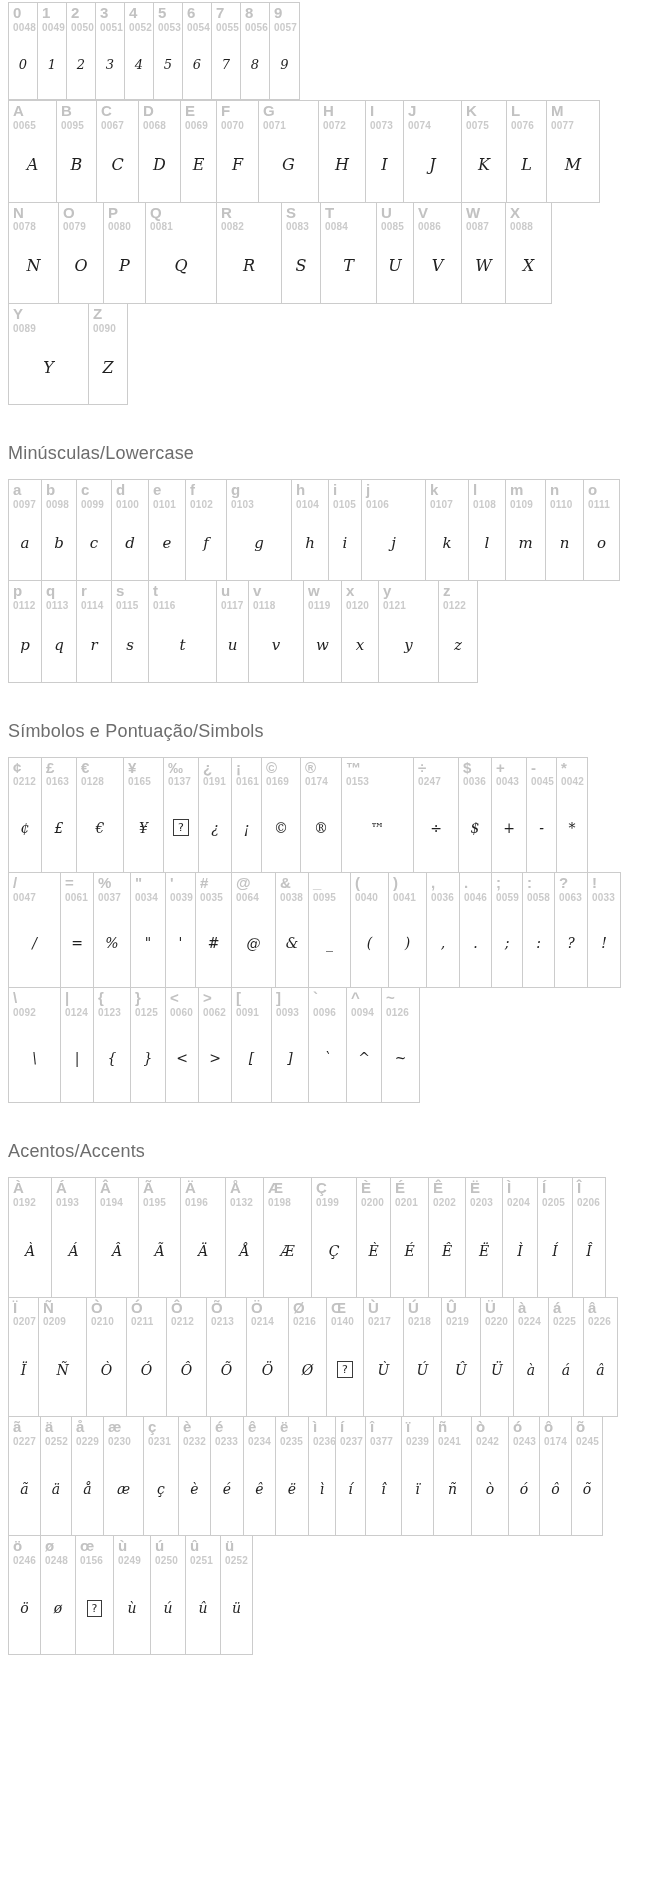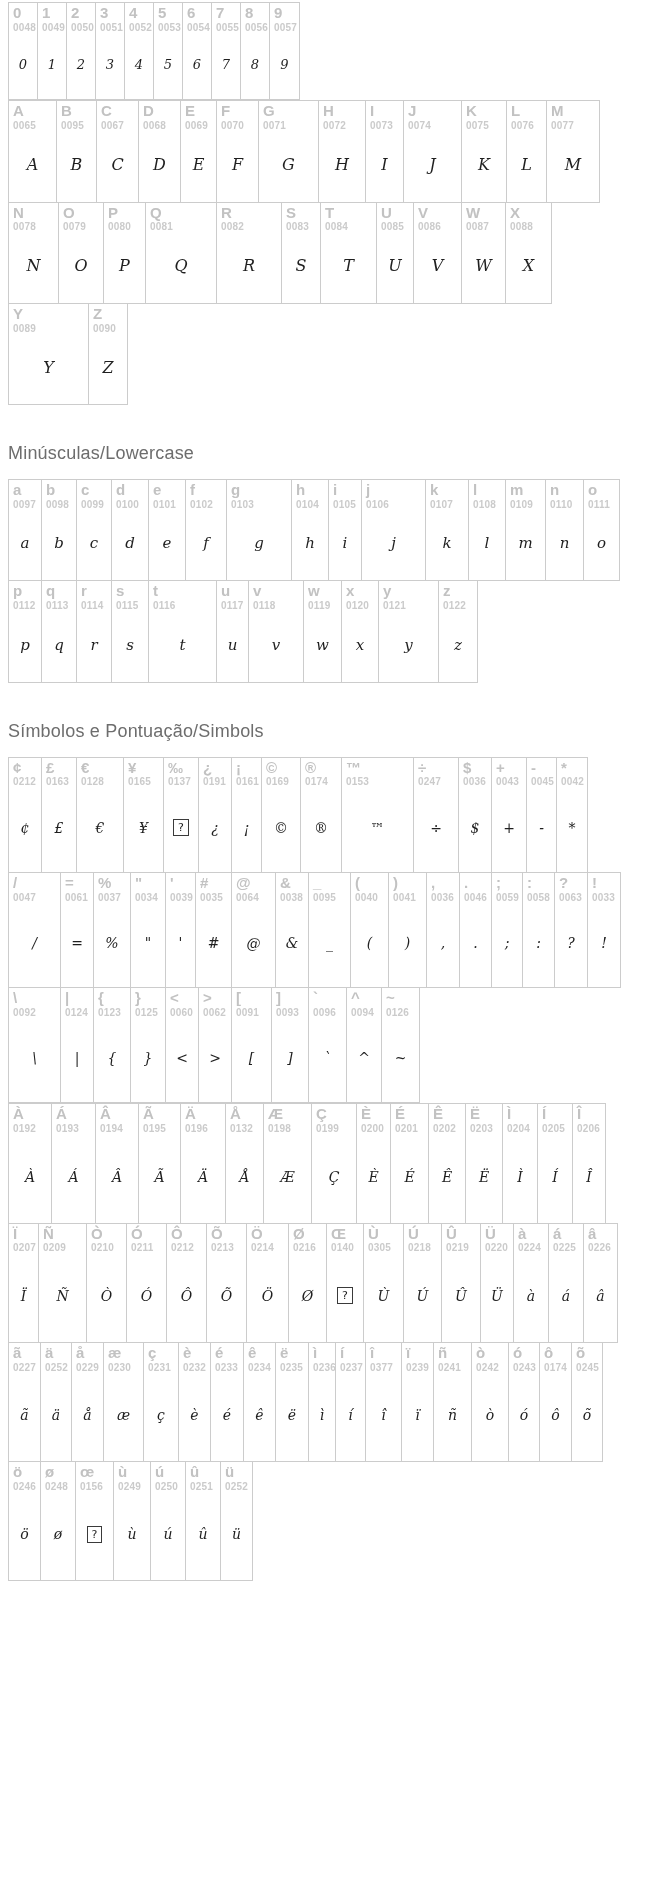--- a/index.html
+++ b/index.html
@@ -957,20 +957,21 @@
       <span class="cell-char">~</span>
       <span class="cell-code">0126</span>
     </div>
     <div class="cell-glyph">~</div>
   </div>
 </div>
       </div>
   </section>
 
   <section class="section s4">
+    <h2 class="section-title">Acentos/Accents</h2>
     <div class="rows">
         <div class="char-row">
   <div class="char-cell" style="width: 43px;">
     <div class="cell-label">
       <span class="cell-char">À</span>
       <span class="cell-code">0192</span>
     </div>
     <div class="cell-glyph">À</div>
   </div>
 
@@ -1157,21 +1158,21 @@
       <span class="cell-code">0140</span>
     </div>
     <div class="cell-glyph">
               <span class="glyph-missing">?</span>
             </div>
   </div>
 
   <div class="char-cell" style="width: 40px;">
     <div class="cell-label">
       <span class="cell-char">Ù</span>
-      <span class="cell-code">0305</span>
+      <span class="cell-code">0217</span>
     </div>
     <div class="cell-glyph">Ù</div>
   </div>
 
   <div class="char-cell" style="width: 38px;">
     <div class="cell-label">
       <span class="cell-char">Ú</span>
       <span class="cell-code">0218</span>
     </div>
     <div class="cell-glyph">Ú</div>

